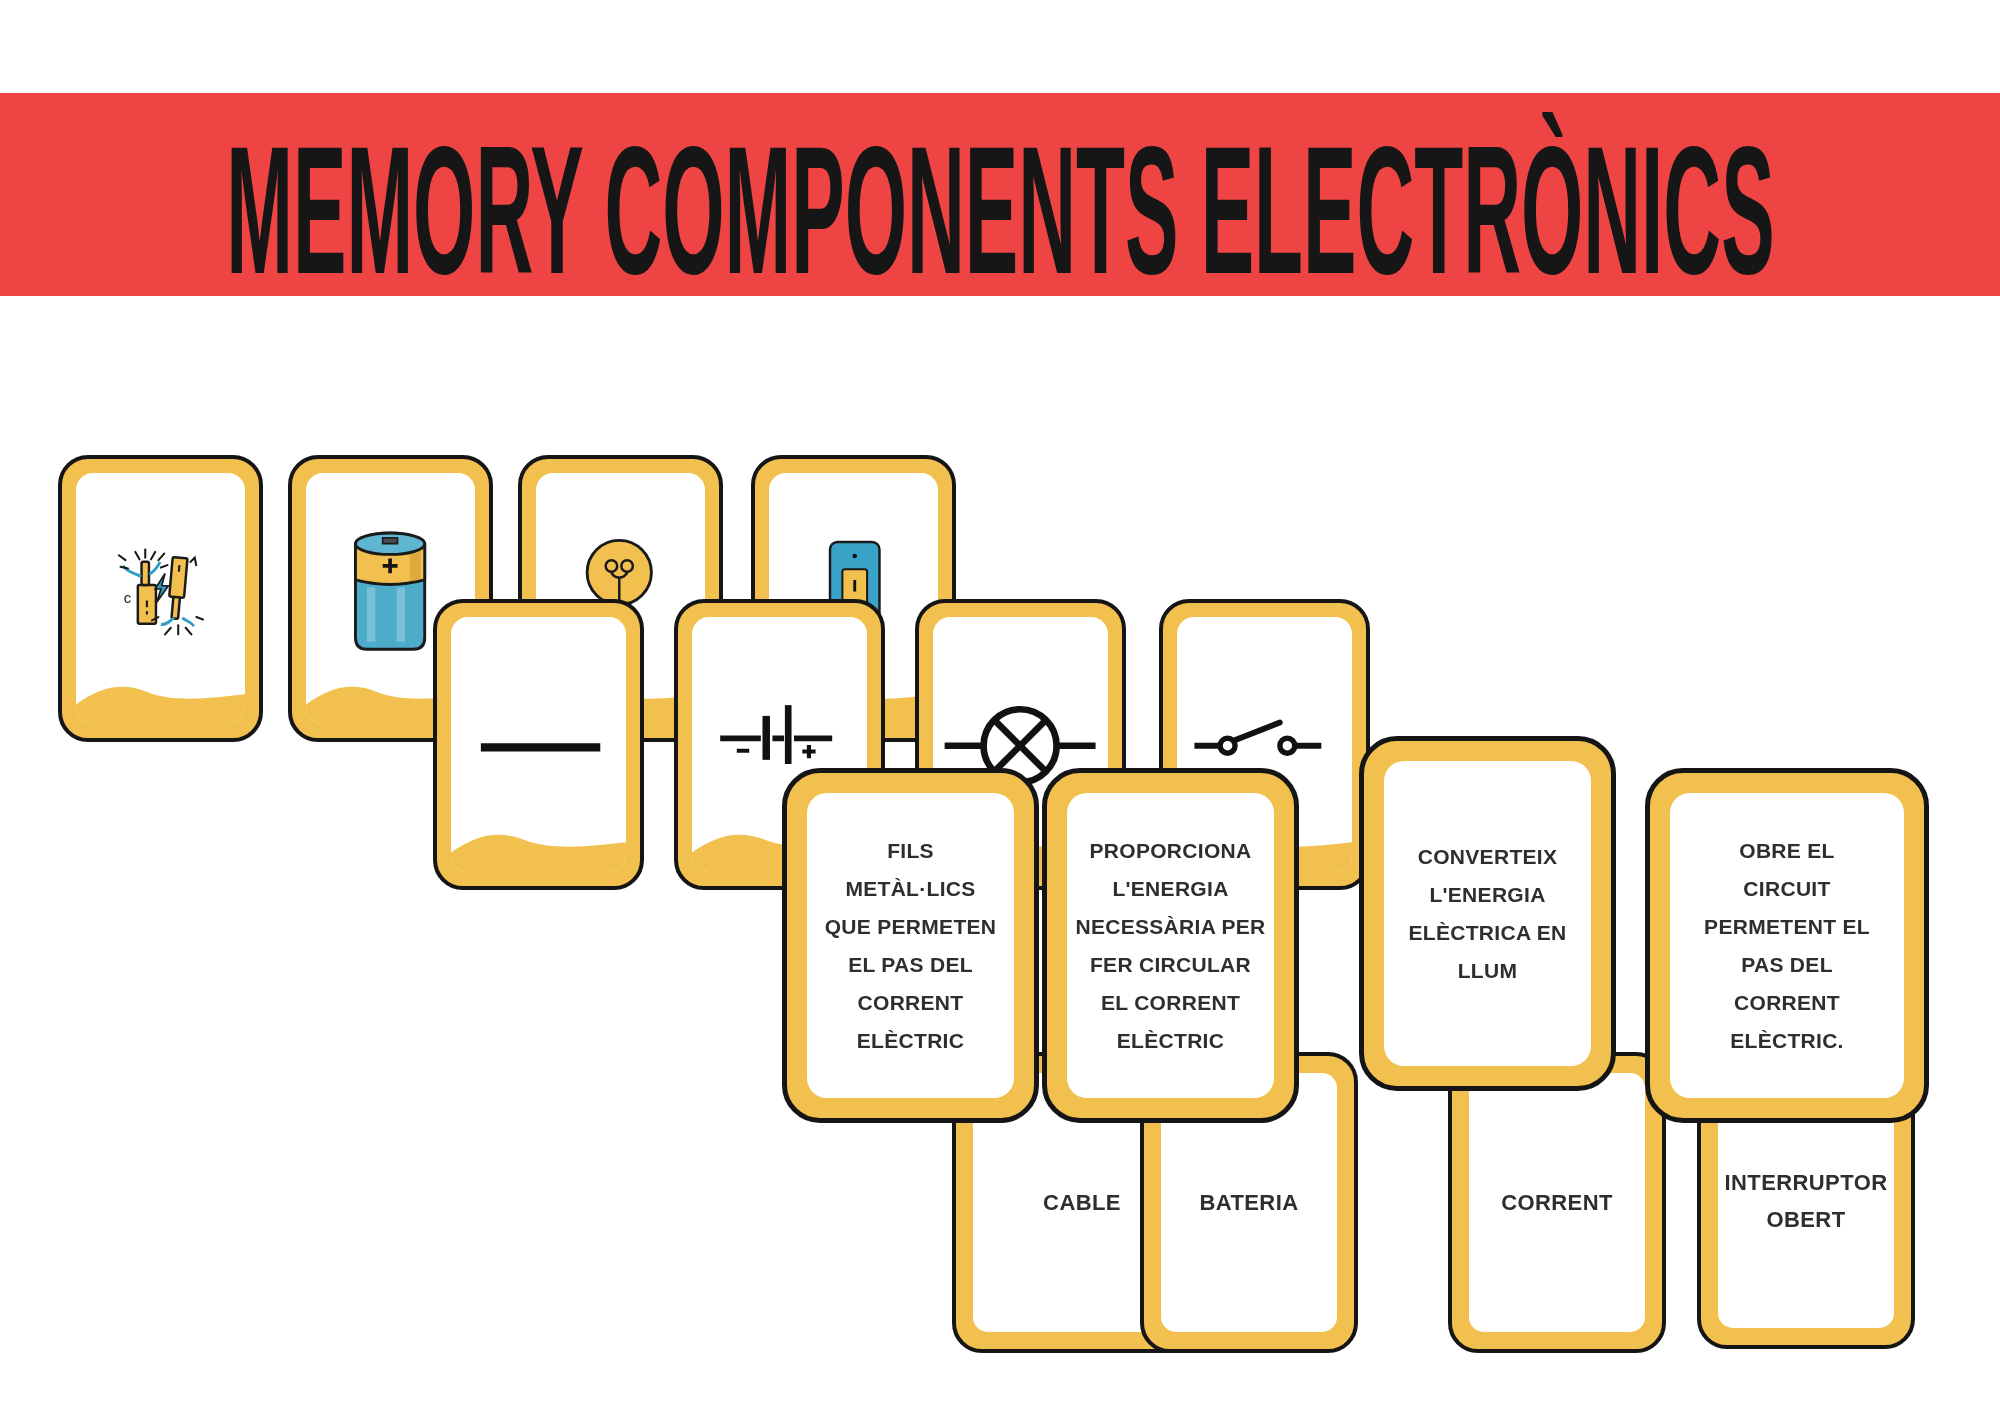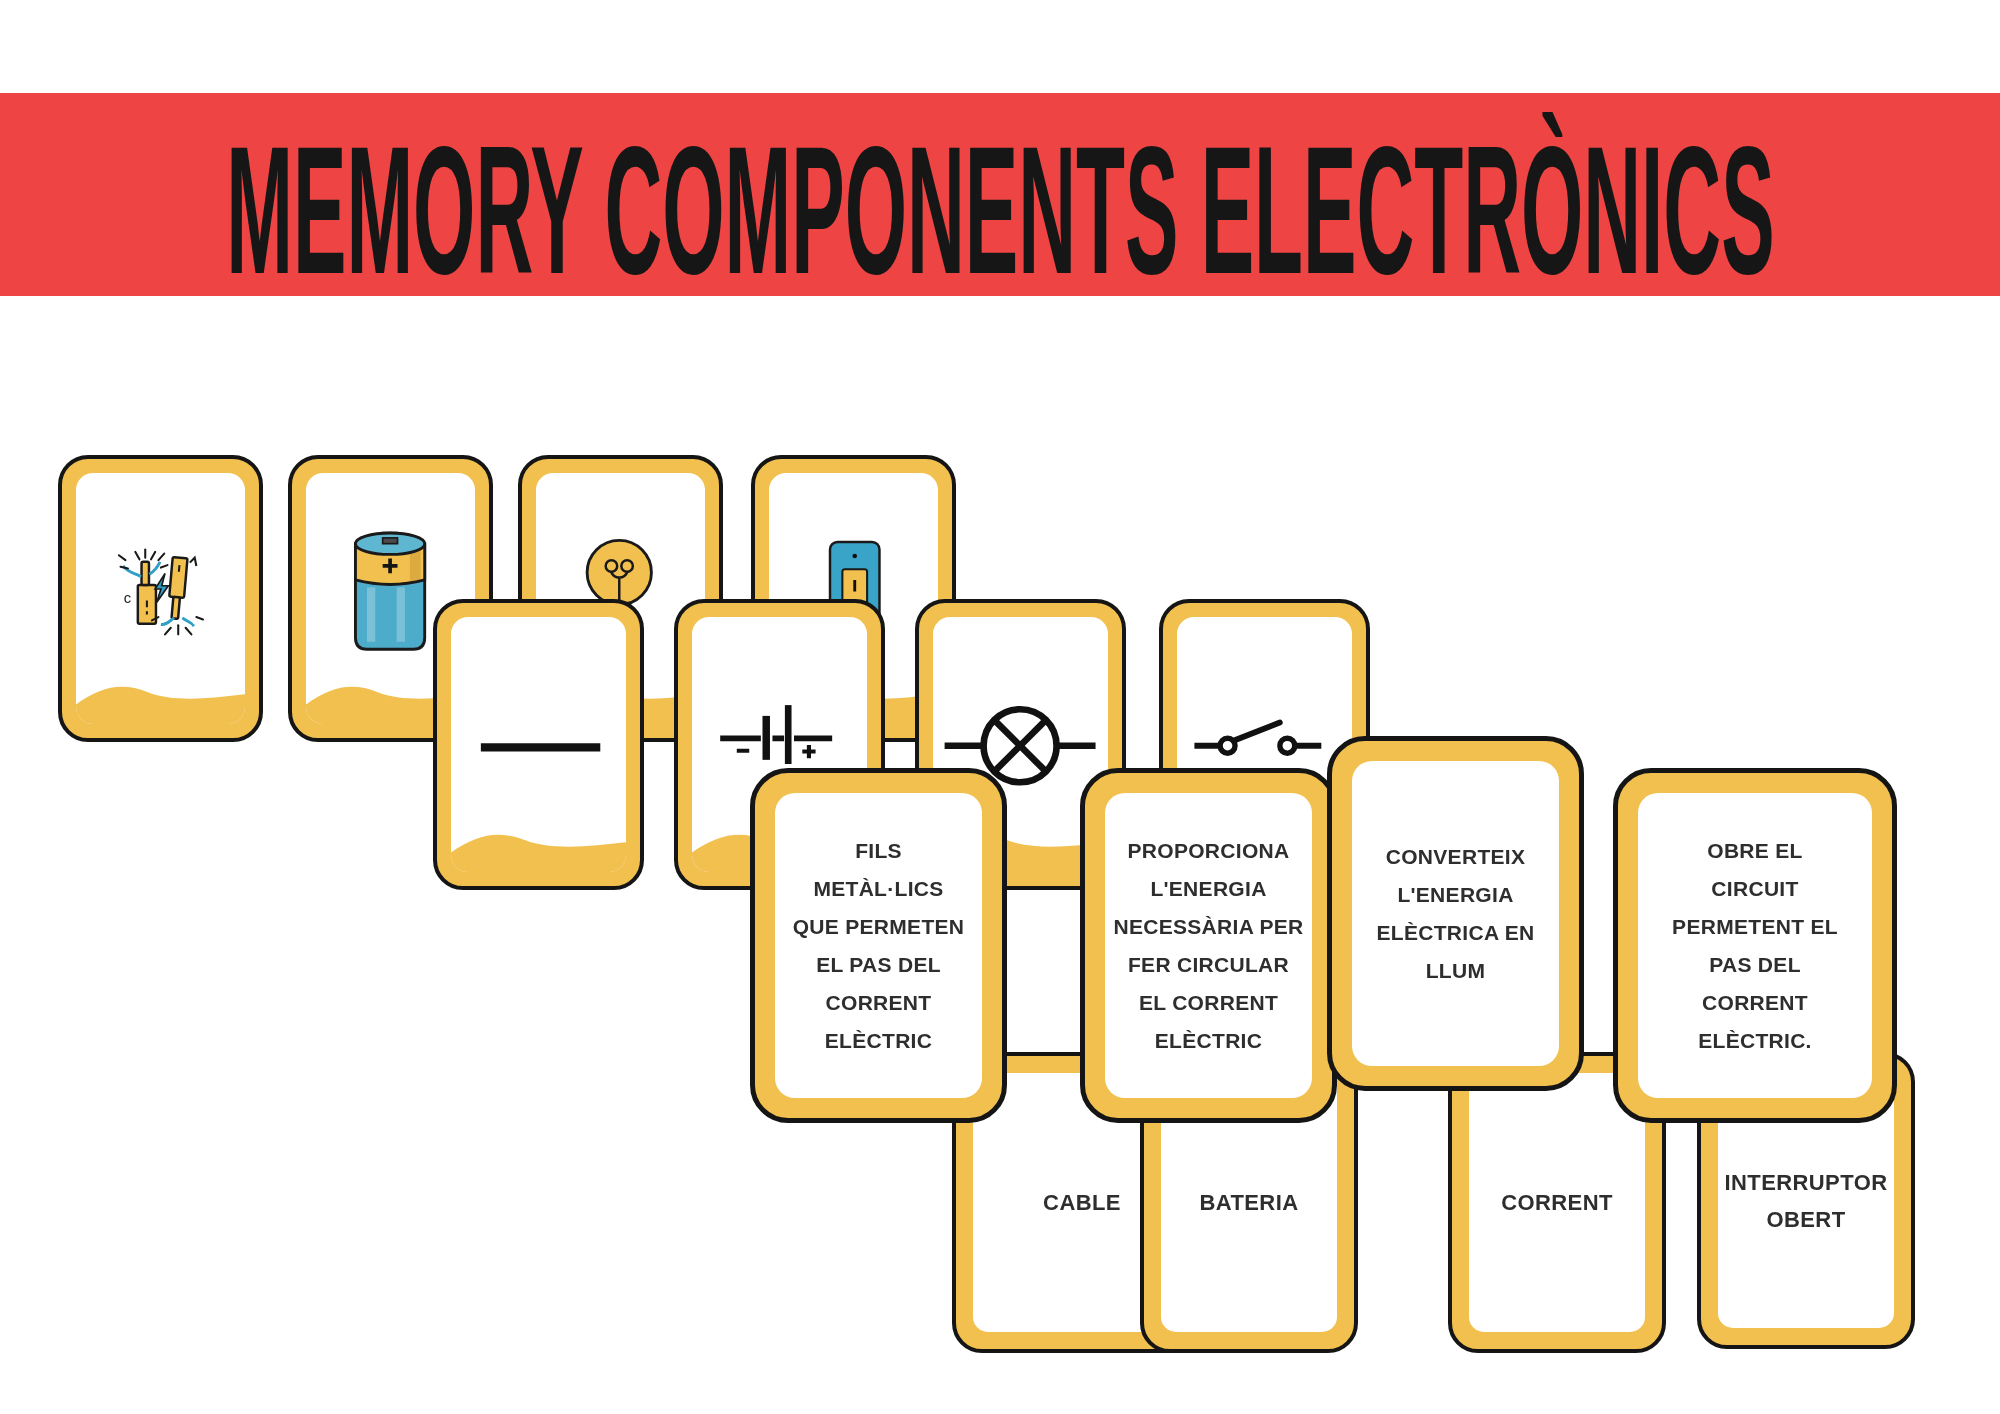--- a/index.html
+++ b/index.html
@@ -15,21 +15,21 @@
 
   
   .card{position:absolute;box-sizing:border-box;background:#F1C04F;
         border:4px solid #151515;border-radius:30px;}
   .card-inner{position:absolute;left:14px;top:14px;right:14px;bottom:14px;
         background:#ffffff;border-radius:17px;overflow:hidden;}
   .wave{position:absolute;left:0;bottom:0;width:100%;height:46px;display:block;}
   .icon-svg{position:absolute;left:0;top:0;width:100%;height:100%;}
 
   
-  .card.row3{border-radius:38px;border-width:5px;}
+  .card.row3{border-radius:38px;border-width:5px;margin-left:32px;}
   .card.row3 .card-inner{left:20px;top:20px;right:20px;bottom:20px;border-radius:20px;}
   .card.row4{border-radius:30px;border-width:4px;}
   .card.row4 .card-inner{left:17px;top:17px;right:17px;bottom:17px;border-radius:15px;}
 
   .desc-text{position:absolute;left:0;top:0;width:100%;height:100%;
         display:flex;align-items:center;justify-content:center;text-align:center;
         font-weight:700;font-size:21px;line-height:38px;letter-spacing:.3px;
         color:#2E2E2E;white-space:pre-line;}
   .label-text{position:absolute;left:0;top:0;width:100%;height:100%;
         display:flex;align-items:center;justify-content:center;text-align:center;
@@ -241,21 +241,21 @@
   <div class="card-inner">
     <div class="desc-text">FILS
 METÀL·LICS
 QUE PERMETEN
 EL PAS DEL
 CORRENT
 ELÈCTRIC</div>
   </div>
 </div>
 
-<div class="card row3 z4" style="left:1080px;top:768px;width:257px;height:355px">
+<div class="card row3 z4" style="left:1010px;top:768px;width:257px;height:355px">
   <div class="card-inner">
     <div class="desc-text">PROPORCIONA
 L'ENERGIA
 NECESSÀRIA PER
 FER CIRCULAR
 EL CORRENT
 ELÈCTRIC</div>
   </div>
 </div>
 

